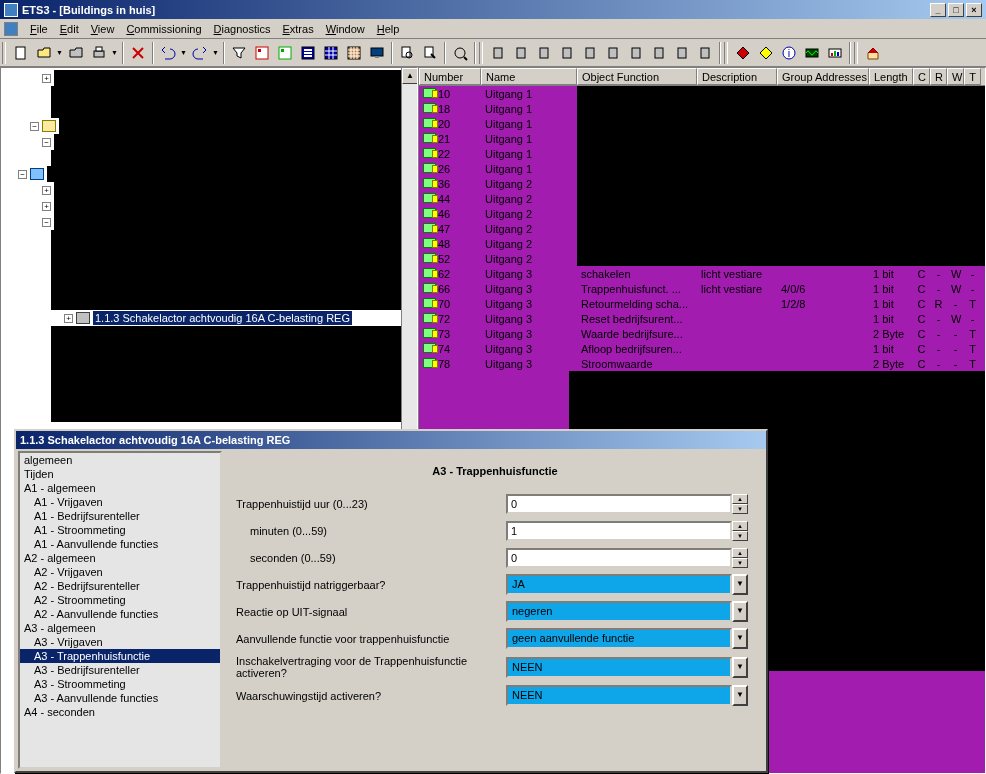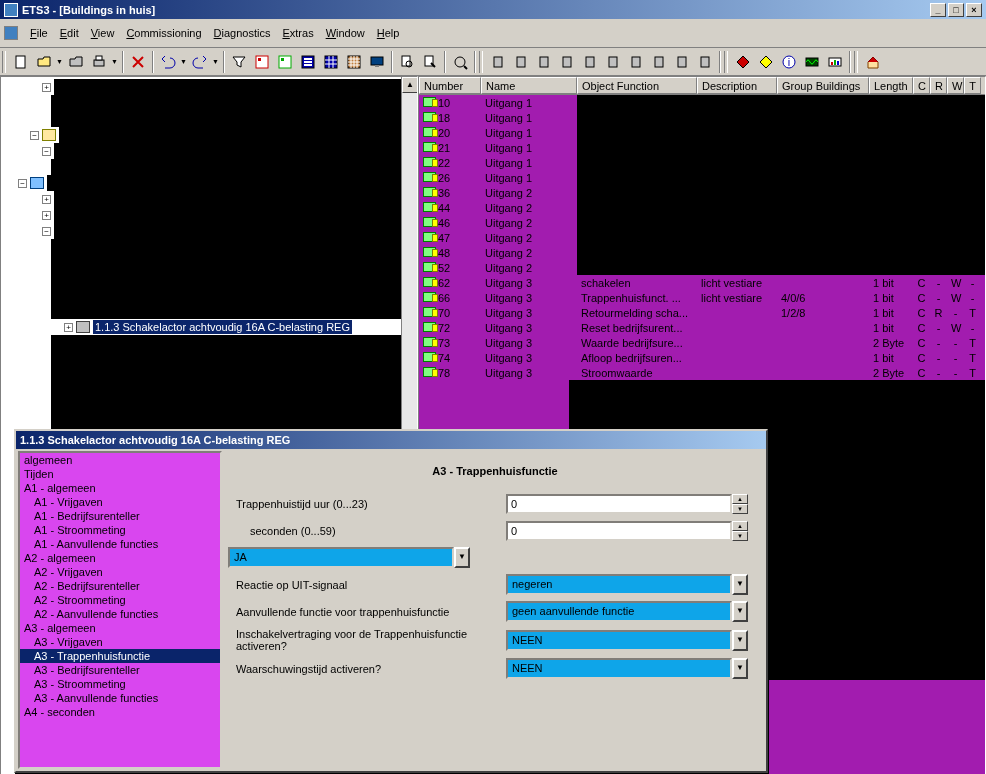--- a/index.html
+++ b/index.html
@@ -5,21 +5,21 @@
 * { box-sizing: border-box; margin: 0; padding: 0; font-family: "Tahoma", "MS Sans Serif", sans-serif; font-size: 11px; }
 body { background: #d4d0c8; width: 986px; height: 774px; overflow: hidden; position: relative; }
 
 
 .titlebar { height: 19px; background: linear-gradient(to right, #0a246a, #a6caf0); color: #fff; display: flex; align-items: center; padding: 0 4px; font-weight: bold; }
 .titlebar .ticon { width: 14px; height: 14px; background: #4080c0; border: 1px solid #fff; margin-right: 4px; display: inline-block; }
 .titlebar .win-controls { margin-left: auto; display: flex; gap: 2px; }
 .win-btn { width: 16px; height: 14px; background: #d4d0c8; border: 1px solid; border-color: #fff #404040 #404040 #fff; font-size: 9px; line-height: 12px; text-align: center; color: #000; cursor: default; }
 
 
-.menubar { height: 29px; background: #d4d0c8; border-bottom: 1px solid #808080; display: flex; align-items: center; padding: 0 4px; }
+.menubar { height: 20px; background: #d4d0c8; border-bottom: 1px solid #808080; display: flex; align-items: center; padding: 0 4px; }
 .menubar .mdi-icon { width: 14px; height: 14px; background: #4080c0; border: 1px solid #808080; margin-right: 6px; }
 .menu-item { padding: 2px 6px; cursor: default; }
 .menu-item .u { text-decoration: underline; }
 
 
 .toolbar { height: 28px; background: #d4d0c8; border-bottom: 1px solid #808080; display: flex; align-items: center; padding: 1px 2px; gap: 1px; }
 .tb-btn { width: 22px; height: 22px; border: 1px solid transparent; display: inline-flex; align-items: center; justify-content: center; cursor: default; position: relative; }
 .tb-sep { width: 2px; height: 22px; border-left: 1px solid #808080; border-right: 1px solid #fff; margin: 0 2px; }
 .grip { width: 4px; height: 22px; border-left: 1px solid #808080; border-right: 1px solid #fff; margin-right: 3px; }
 .tb-btn svg { width: 16px; height: 16px; }
@@ -58,21 +58,21 @@
 .c-func { width: 120px; }
 .c-desc { width: 80px; }
 .c-grp { width: 92px; }
 .c-len { width: 44px; }
 .c-f { width: 17px; text-align: center; }
 
 
 .param-dialog { position: absolute; left: 14px; top: 429px; width: 754px; height: 344px; background: #d4d0c8; border: 2px solid; border-color: #d4d0c8 #404040 #404040 #d4d0c8; box-shadow: 1px 1px 0 #000; }
 .param-dialog .titlebar { height: 18px; }
 .param-body { display: flex; height: calc(100% - 18px); }
-.param-nav { width: 204px; background: #d946ef; border: 2px inset #d4d0c8; margin: 2px; overflow-y: auto; }
+.param-nav { width: 204px; background: #e5e5e5; border: 2px inset #d4d0c8; margin: 2px; overflow-y: auto; }
 .param-nav .pn-item { padding: 1px 4px; cursor: default; white-space: nowrap; }
 .param-nav .pn-item.indent { padding-left: 14px; }
 .param-nav .pn-item.sel { background: #0a246a; color: #fff; }
 .param-content { flex: 1; padding: 8px 4px; }
 .param-title { text-align: center; font-weight: bold; padding: 8px 0 16px 0; }
 .param-row { display: flex; align-items: center; margin-bottom: 6px; min-height: 21px; }
 .param-row .plabel { width: 278px; padding-left: 8px; padding-right: 8px; }
 .param-row .plabel.indent { padding-left: 22px; }
 .spin-wrap { display: flex; width: 242px; }
 .spin-input { flex: 1; height: 20px; border: 2px inset #d4d0c8; background: #fff; padding: 1px 3px; font-size: 11px; }
@@ -377,21 +377,21 @@
       <div class="sb-btn">▼</div>
     </div>
   </div>
 
   <div class="right-pane">
     <div class="grid-header" id="grid-header">
         <div class="col c-num">Number</div>
         <div class="col c-name">Name</div>
         <div class="col c-func">Object Function</div>
         <div class="col c-desc">Description</div>
-        <div class="col c-grp">Group Buildings</div>
+        <div class="col c-grp">Group Addresses</div>
         <div class="col c-len">Length</div>
         <div class="col c-f">C</div>
         <div class="col c-f">R</div>
         <div class="col c-f">W</div>
         <div class="col c-f">T</div>
       </div>
     <div class="grid-body" id="grid-body">
         <div class="grid-row">
           <div class="cell c-num"><span class="obj-icon"></span>10</div>
           <div class="cell c-name">Uitgang 1</div>
@@ -575,30 +575,41 @@
 uur (0...23)</div>
             <div class="spin-wrap">
               <input class="spin-input" value="0" style="">
               <div class="spin-btns">
                 <div class="sbn">▲</div>
                 <div class="sbn">▼</div>
               </div>
             </div>
           </div>
           <div class="param-row">
+            <div class="plabel indent">minuten (0...59)</div>
+            <div class="spin-wrap">
+              <input class="spin-input" value="1" style="">
+              <div class="spin-btns">
+                <div class="sbn">▲</div>
+                <div class="sbn">▼</div>
+              </div>
+            </div>
+          </div>
+          <div class="param-row">
             <div class="plabel indent">seconden (0...59)</div>
             <div class="spin-wrap">
               <input class="spin-input" value="0" style="">
               <div class="spin-btns">
                 <div class="sbn">▲</div>
                 <div class="sbn">▼</div>
               </div>
             </div>
           </div>
           <div class="param-row">
+            <div class="plabel">Trappenhuistijd natriggerbaar?</div>
             <div class="combo">
               <div class="combo-input">JA</div>
               <div class="combo-btn">▼</div>
             </div>
           </div>
           <div class="param-row">
             <div class="plabel">Reactie op UIT-signaal</div>
             <div class="combo">
               <div class="combo-input">negeren</div>
               <div class="combo-btn">▼</div>

